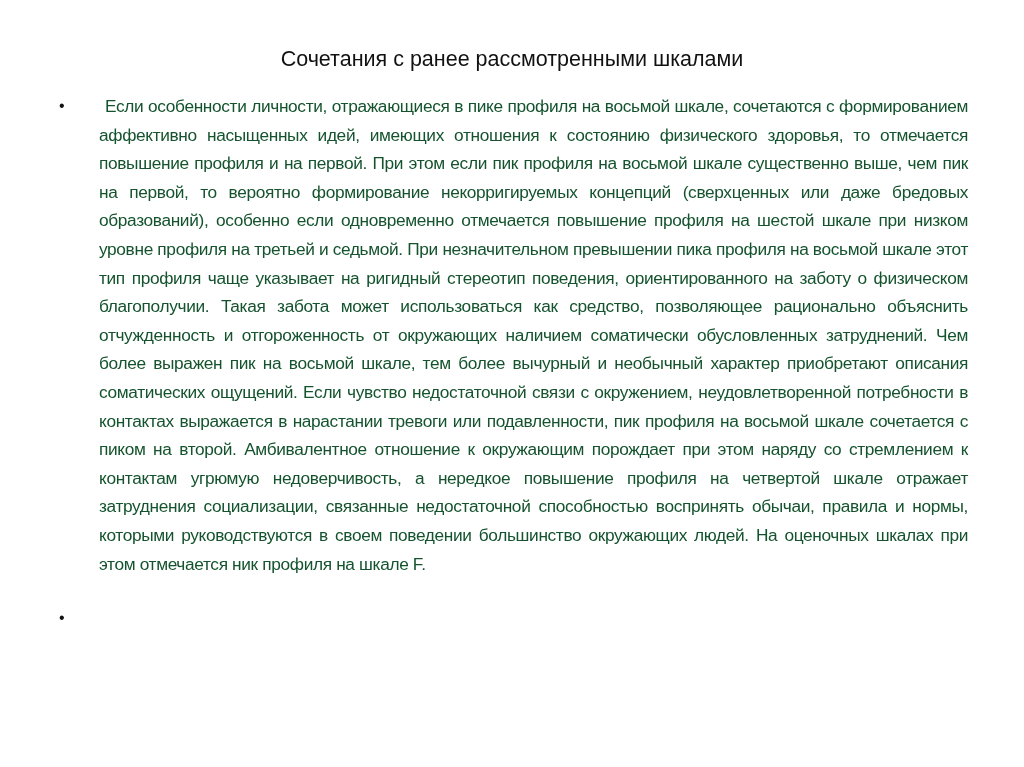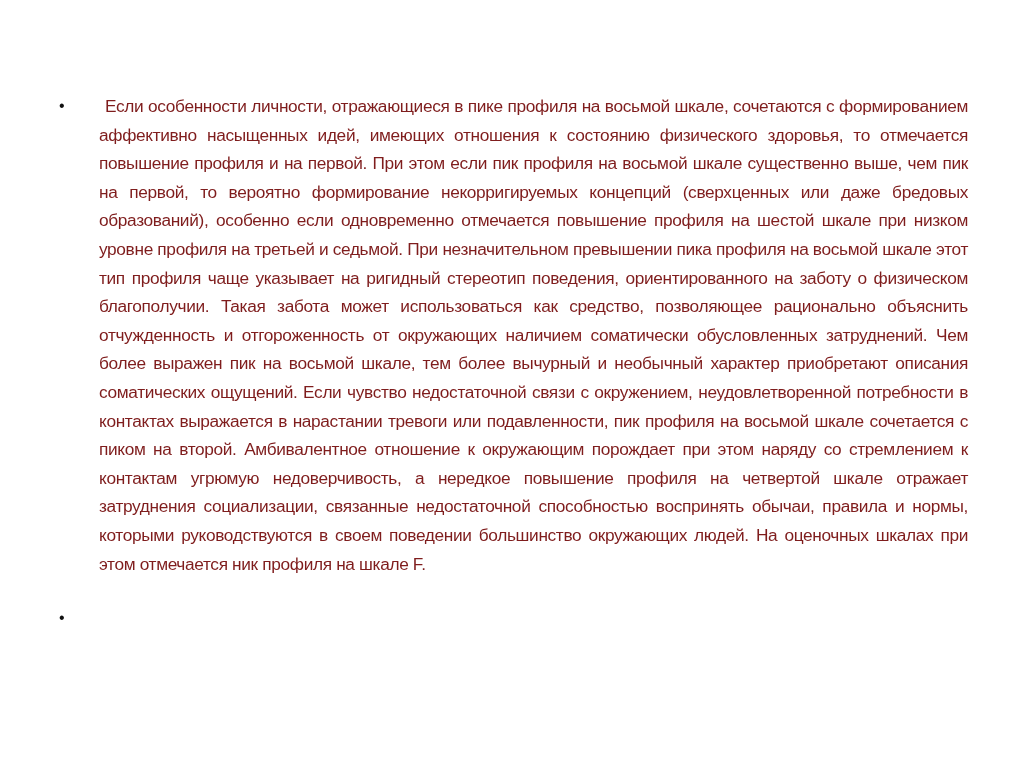--- a/index.html
+++ b/index.html
@@ -54,32 +54,33 @@
       line-height: 28.6px;
       color: #111;
     }
     .bullet-text {
       display: block;
       text-align: justify;
       font-size: 17.3px;
       line-height: 28.6px;
       letter-spacing: -0.35px;
       word-spacing: 0px;
-      color: #7f1d1d;
+      color: #14532d;
       text-indent: 6px;
     }
     .bullet-item.empty {
       height: 28.6px;
       margin-top: 26px;
     }
   </style>
 </head>
 <body>
 
 <div class="slide">
+  <div class="title">Сочетания с ранее рассмотренными шкалами</div>
 
   <ul class="bullet-list">
     <li class="bullet-item">
       <span class="bullet-dot">•</span>
       <span class="bullet-text">Если особенности личности, отражающиеся в пике профиля на восьмой шкале, сочетаются с формированием аффективно насыщенных идей, имеющих отношения к состоянию физического здоровья, то отмечается повышение профиля и на первой. При этом если пик профиля на восьмой шкале существенно выше, чем пик на первой, то вероятно формирование некорригируемых концепций (сверхценных или даже бредовых образований), особенно если одновременно отмечается повышение профиля на шестой шкале при низком уровне профиля на третьей и седьмой. При незначительном превышении пика профиля на восьмой шкале этот тип профиля чаще указывает на ригидный стереотип поведения, ориентированного на заботу о физическом благополучии. Такая забота может использоваться как средство, позволяющее рационально объяснить отчужденность и отгороженность от окружающих наличием соматически обусловленных затруднений.  Чем более выражен пик на восьмой шкале, тем более вычурный и необычный характер приобретают описания соматических ощущений. Если чувство недостаточной связи с окружением, неудовлетворенной потребности в контактах выражается в нарастании тревоги или подавленности, пик профиля на восьмой шкале сочетается с пиком на второй. Амбивалентное отношение к окружающим порождает при этом наряду со стремлением к контактам угрюмую недоверчивость, а нередкое повышение профиля на четвертой шкале отражает затруднения социализации, связанные недостаточной способностью воспринять обычаи, правила и нормы, которыми руководствуются в своем поведении большинство окружающих людей. На оценочных шкалах при этом отмечается ник профиля на шкале F.</span>
     </li>
     <li class="bullet-item empty">
       <span class="bullet-dot">•</span>
       <span class="bullet-text"></span>
     </li>

